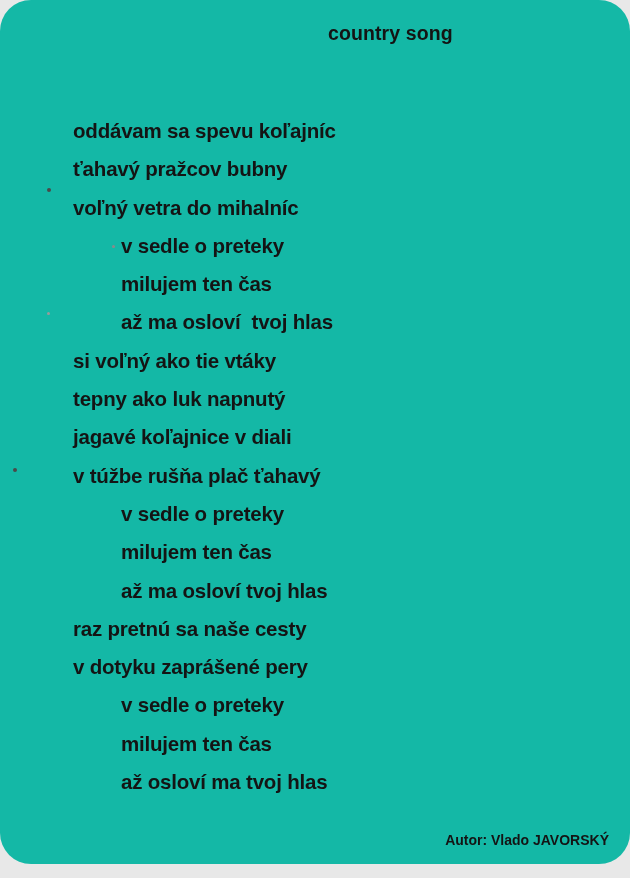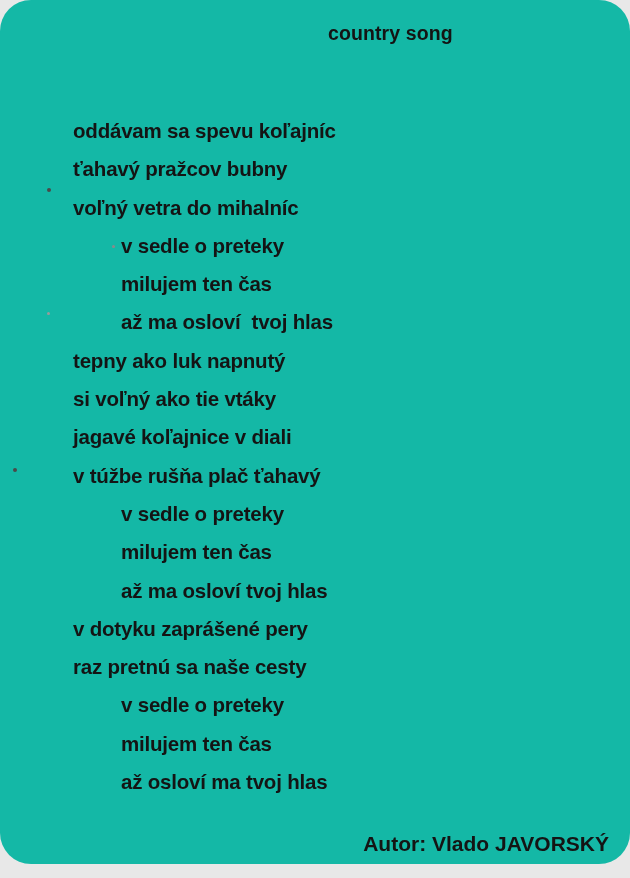--- a/index.html
+++ b/index.html
@@ -40,21 +40,21 @@
     letter-spacing: -0.2px;
     white-space: pre; 
   }
   .line.indent {
     padding-left: 48px;
   }
   .author {
     position: absolute;
     right: 21px;
     top: 832px;
-    font-size: 21px;
+    font-size: 14px;
     font-weight: 700;
     white-space: pre;
     margin-left: 43px;
   }
   .speck {
     position: absolute;
     background: #4a4a4a;
     border-radius: 50%;
   }
   .speck.s1 { left: 47px; top: 188px; width: 4px; height: 4px; }
@@ -69,29 +69,29 @@
 
   <div class="doc-title">country song</div>
 
   <div class="poem">
       <div class="line">oddávam sa spevu koľajníc</div>
       <div class="line">ťahavý pražcov bubny</div>
       <div class="line">voľný vetra do mihalníc</div>
       <div class="line indent">v sedle o preteky</div>
       <div class="line indent">milujem ten čas</div>
       <div class="line indent">až ma osloví  tvoj hlas</div>
+      <div class="line">si voľný ako tie vtáky</div>
       <div class="line">tepny ako luk napnutý</div>
-      <div class="line">si voľný ako tie vtáky</div>
       <div class="line">jagavé koľajnice v diali</div>
       <div class="line">v túžbe rušňa plač ťahavý</div>
       <div class="line indent">v sedle o preteky</div>
       <div class="line indent">milujem ten čas</div>
       <div class="line indent">až ma osloví tvoj hlas</div>
+      <div class="line">raz pretnú sa naše cesty</div>
       <div class="line">v dotyku zaprášené pery</div>
-      <div class="line">raz pretnú sa naše cesty</div>
       <div class="line indent">v sedle o preteky</div>
       <div class="line indent">milujem ten čas</div>
       <div class="line indent">až osloví ma tvoj hlas</div>
     </div>
 
   <div class="author">Autor: Vlado JAVORSKÝ</div>
 
   <div class="speck s1"></div>
   <div class="speck s2"></div>
   <div class="speck s3"></div>

